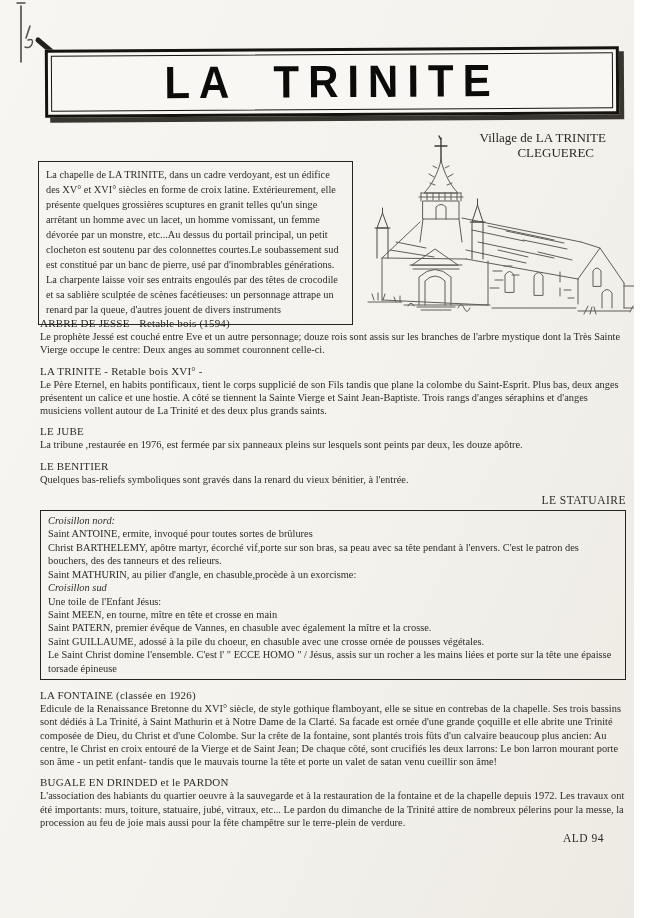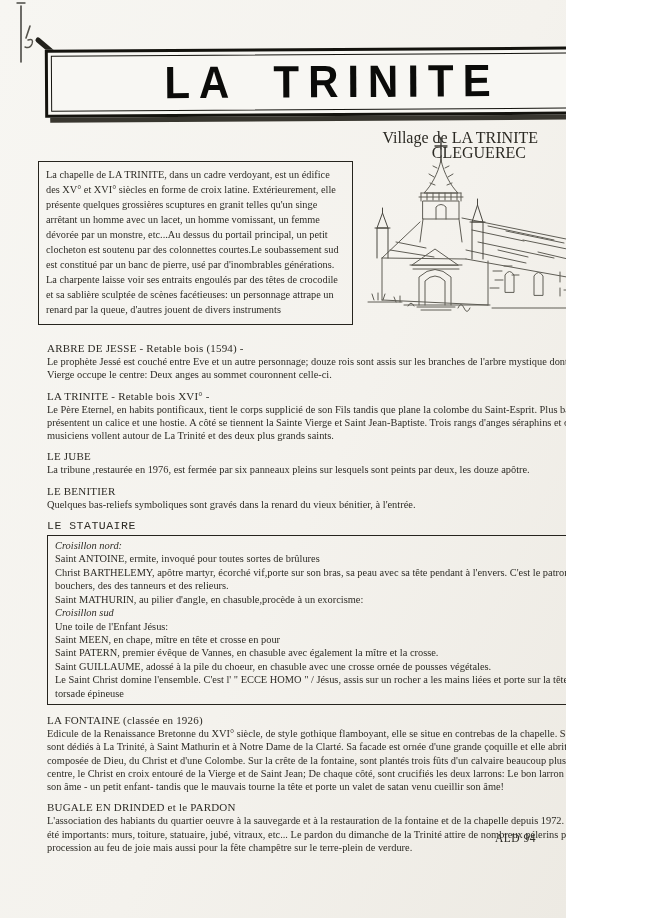--- a/index.html
+++ b/index.html
@@ -1,18 +1,18 @@
 <!DOCTYPE html>
 <html><head>
 <meta charset="utf-8">
 <style>
   html,body{margin:0;padding:0;}
   .page{
     position:relative;
-    width:566px;height:918px;
+    width:634px;height:918px;
     background:linear-gradient(115deg,#f7f6f2 0%,#f4f2ed 55%,#edeae3 100%);
     font-family:"Liberation Serif","DejaVu Serif",serif;
     color:#2e2c26;
     overflow:hidden;
   }
   
   .title-box{
     position:absolute;left:45px;top:48px;width:568px;height:62px;
     border:3px solid #14130e;background:#f8f7f3;
     box-shadow:5px 5px 0 #38362f;
@@ -23,38 +23,38 @@
     border:1px solid #14130e;
     display:flex;align-items:center;justify-content:center;
   }
   .title-text{
     font-family:"Liberation Sans","DejaVu Sans",sans-serif;
     font-weight:900;font-size:42px;letter-spacing:9px;word-spacing:16px;
     color:#0b0b09;transform:scaleY(1.08);white-space:nowrap;
   }
   .village{
     position:absolute;right:28px;top:130px;text-align:right;
-    font-size:16px;line-height:15px;color:#2b2923;
+    font-size:13px;line-height:15px;color:#2b2923;
   }
   .village .l2{margin-right:12px;}
   
   .intro-box{
     position:absolute;left:38px;top:161px;width:299px;
     border:1.5px solid #26241e;background:transparent;
     padding:5px 7px 7px 7px;
     font-size:10.3px;line-height:15px;
   }
   .church{position:absolute;left:338px;top:130px;}
   .pen-mark{position:absolute;left:0;top:0;}
   
-  .flow{position:absolute;left:40px;top:341px;width:586px;margin-left:7px;}
+  .flow{position:absolute;left:40px;top:316px;width:586px;}
   .section{margin-bottom:7px;}
   .sec-heading{font-size:11px;line-height:14px;letter-spacing:0.2px;}
   .sec-body{font-size:10.4px;line-height:13.3px;}
-  .stat-heading{text-align:left;font-size:11.5px;line-height:15px;margin:3px 0 2px 0;letter-spacing:0.5px;font-family:Liberation Mono, monospace;}
+  .stat-heading{text-align:right;font-size:11.5px;line-height:15px;margin:3px 0 2px 0;letter-spacing:0.5px;}
   .stat-box{
     border:1.5px solid #26241e;padding:3px 7px 4px 7px;
     font-size:10.4px;line-height:13.4px;margin-bottom:8px;
   }
   .stat-row{white-space:normal;}
   .b{font-weight:normal;}
   .i{font-style:italic;}
   .footer{
     position:absolute;right:30px;top:832px;
     font-size:11.5px;letter-spacing:0.5px;color:#2b2923;
@@ -158,21 +158,21 @@
       </div>
 
     <div class="stat-heading">LE STATUAIRE</div>
     <div class="stat-box" id="statuaire-box">
         <div class="stat-row"><span class="i">Croisillon nord:</span></div>
         <div class="stat-row"><span class="b ">Saint ANTOINE</span><span class="">, ermite, invoqué pour toutes sortes de brûlures</span></div>
         <div class="stat-row"><span class="b ">Christ BARTHELEMY</span><span class="">, apôtre martyr, écorché vif,porte sur son bras, sa peau avec sa tête pendant à l'envers. C'est le patron des bouchers, des des tanneurs et des relieurs.</span></div>
         <div class="stat-row"><span class="b ">Saint MATHURIN</span><span class="">, au pilier d'angle, en chasuble,procède à un exorcisme:</span></div>
         <div class="stat-row"><span class="i">Croisillon sud</span></div>
         <div class="stat-row"><span class="">Une toile de l'Enfant Jésus:</span></div>
-        <div class="stat-row"><span class="b ">Saint MEEN</span><span class="">, en chape, mître en tête et crosse en pour</span></div>
+        <div class="stat-row"><span class="b ">Saint MEEN</span><span class="">, en tourne, mître en tête et crosse en main</span></div>
         <div class="stat-row"><span class="b ">Saint PATERN</span><span class="">, premier évêque de Vannes, en chasuble avec également la mître et la crosse.</span></div>
         <div class="stat-row"><span class="b ">Saint GUILLAUME</span><span class="">, adossé à la pile du choeur, en chasuble avec une crosse ornée de pousses végétales.</span></div>
         <div class="stat-row"><span class="b ">Le Saint Christ</span><span class=""> domine l'ensemble. C'est l' " </span><span class="b ">ECCE HOMO</span><span class=""> " / Jésus, assis sur un rocher a les mains liées et porte sur la tête une épaisse torsade épineuse</span></div>
       </div>
 
     <div id="sections-bottom">
         <div class="section">
           <div class="sec-heading">LA FONTAINE (classée en 1926)</div>
           <div class="sec-body">Edicule de la Renaissance Bretonne du XVI° siècle, de style gothique flamboyant, elle se situe en contrebas de la chapelle. Ses trois bassins sont dédiés à La Trinité, à Saint Mathurin et à Notre Dame de la Clarté. Sa facade est ornée d'une grande çoquille  et elle abrite une Trinité composée de Dieu, du Christ et d'une Colombe. Sur la crête de la fontaine, sont plantés trois fûts d'un calvaire beaucoup plus ancien: Au centre, le Christ en croix entouré de la Vierge et de Saint Jean; De chaque côté, sont crucifiés les deux larrons: Le bon larron mourant porte son âme - un petit enfant- tandis que le mauvais tourne la tête et porte un valet de satan venu cueillir son âme!</div>
         </div>

